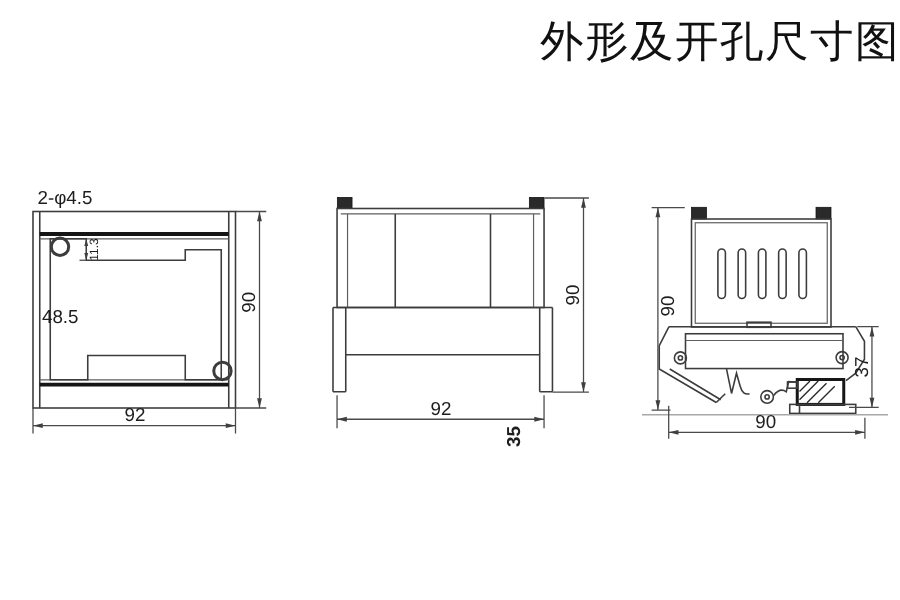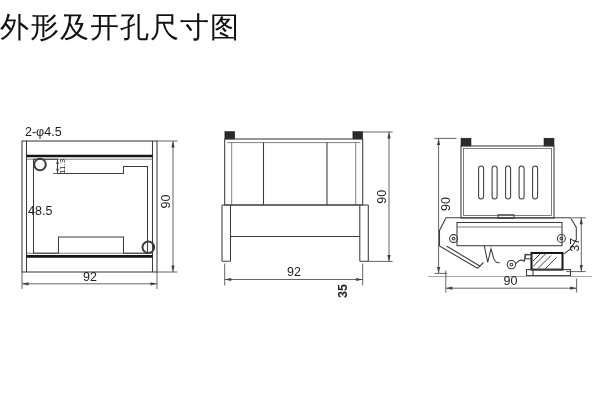--- a/index.html
+++ b/index.html
@@ -1,18 +1,18 @@
 <!DOCTYPE html>
 <html><head>
 <meta charset="utf-8">
 <style>
   html,body{margin:0;padding:0;background:#ffffff;}
   .page{position:relative;width:600px;height:400px;background:#ffffff;overflow:hidden;
         font-family:"Liberation Sans", sans-serif;}
-  .title{position:absolute;top:8px;left:0;right:0;margin:0;text-align:left;
+  .title{position:absolute;top:8px;left:0;right:0;margin:0;text-align:right;
          font-family:"DejaVu Serif", serif;font-weight:500;font-size:29px;
          letter-spacing:1px;color:#111;}
   svg{position:absolute;left:0;top:0;}
   .ln{stroke:#3c3c3c;fill:none;stroke-width:1.05;}
   .thin{stroke:#5f5f5f;fill:none;stroke-width:0.8;}
   .bold{stroke:#151515;fill:none;stroke-width:2.6;}
   .dim{stroke:#4a4a4a;fill:none;stroke-width:0.85;}
   .rail{stroke:#a8a8a8;fill:none;stroke-width:1;}
   .hatch{stroke:#2a2a2a;fill:none;stroke-width:0.9;}
   .arrow{fill:#3f3f3f;stroke:none;}

